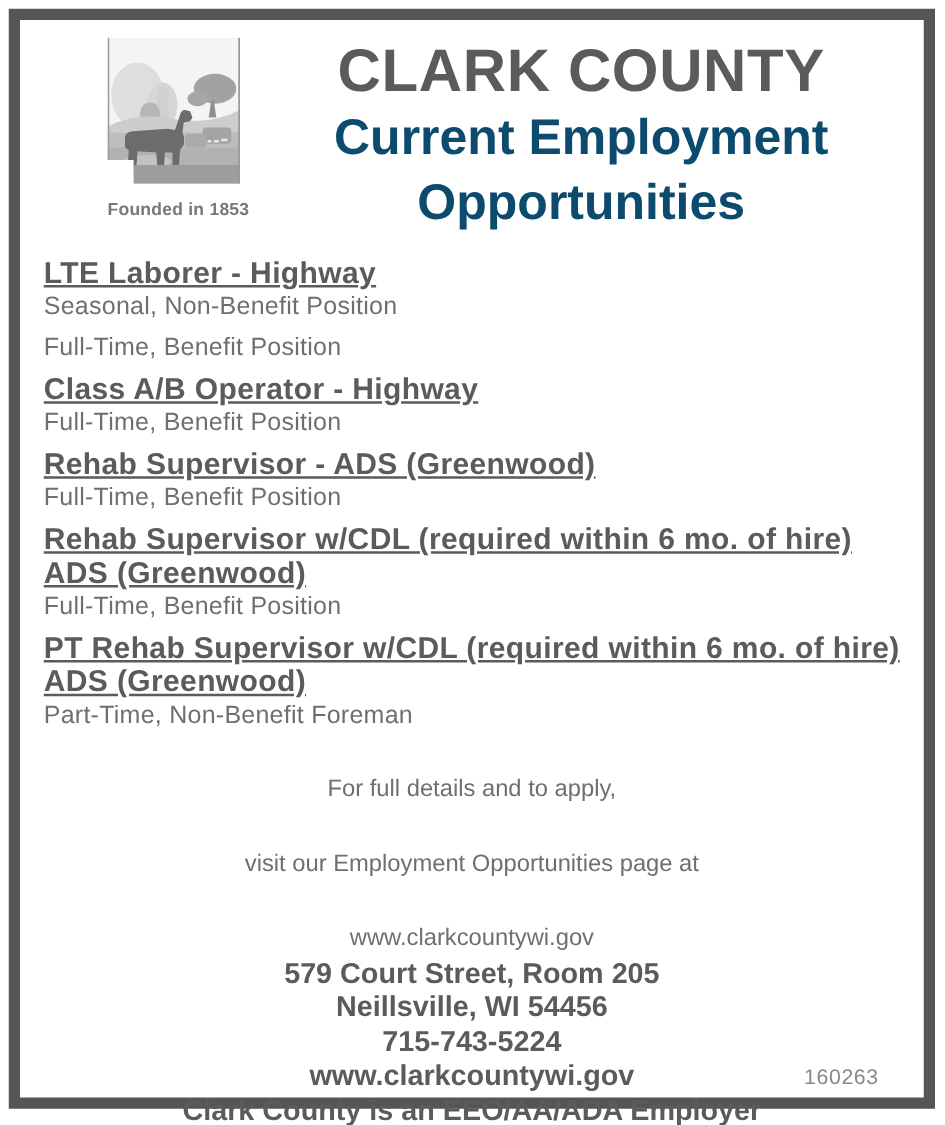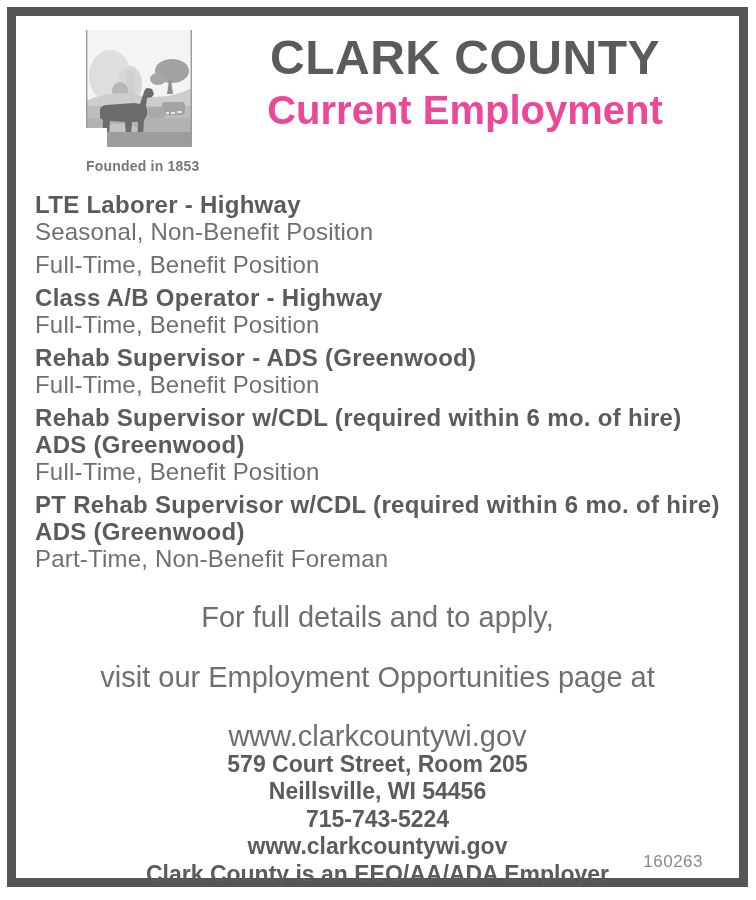--- a/index.html
+++ b/index.html
@@ -63,54 +63,55 @@
     font-size: 48px;
     font-weight: bold;
     color: #5a5b5d;
     line-height: 52px;
     letter-spacing: 0.5px;
     white-space: nowrap;
   }
   .sub-title {
     font-size: 40px;
     font-weight: bold;
-    color: #ec4899;
+    color: #0c4a6e;
     line-height: 52px;
     white-space: nowrap;
   }
   
   .jobs {
     margin-left: 19px;
     margin-top: 17px;
   }
   .job {
     margin-bottom: 6px;
   }
   .job-title-line {
     font-size: 24px;
     font-weight: bold;
     color: #5a5b5d;
     line-height: 27px;
     letter-spacing: 0.3px;
     white-space: nowrap;
+    text-decoration: underline;
   }
   .job-desc {
-    font-size: 24px;
+    font-size: 20px;
     color: #6e6f71;
     line-height: 27px;
     letter-spacing: 0.2px;
     white-space: nowrap;
   }
   
   .footer {
     margin-top: 4px;
     text-align: center;
   }
   .apply-line {
-    font-size: 29px;
+    font-size: 19px;
     color: #6e6f71;
     line-height: 27.5px;
     white-space: nowrap;
     margin-top: 32px;
   }
   .office-line {
     font-size: 23px;
     font-weight: bold;
     color: #5a5b5d;
     line-height: 27.5px;
@@ -179,20 +180,21 @@
 
               <path d="M0.7,0 V98 M105.3,0 V117" stroke="#9a9a9a" stroke-width="1.4" fill="none"></path>
             </svg>
           </span>
           <div class="logo-caption">Founded in 1853</div>
         </div>
 
         <div class="title-col">
           <div class="main-title">CLARK COUNTY</div>
           <div class="sub-title">Current Employment</div>
+          <div class="sub-title">Opportunities</div>
         </div>
       </div>
 
       <div class="jobs">
 
         <div class="job">
           <div class="job-title-line">LTE Laborer - Highway</div>
           <div class="job-desc">Seasonal, Non-Benefit Position</div>
         </div>
 

